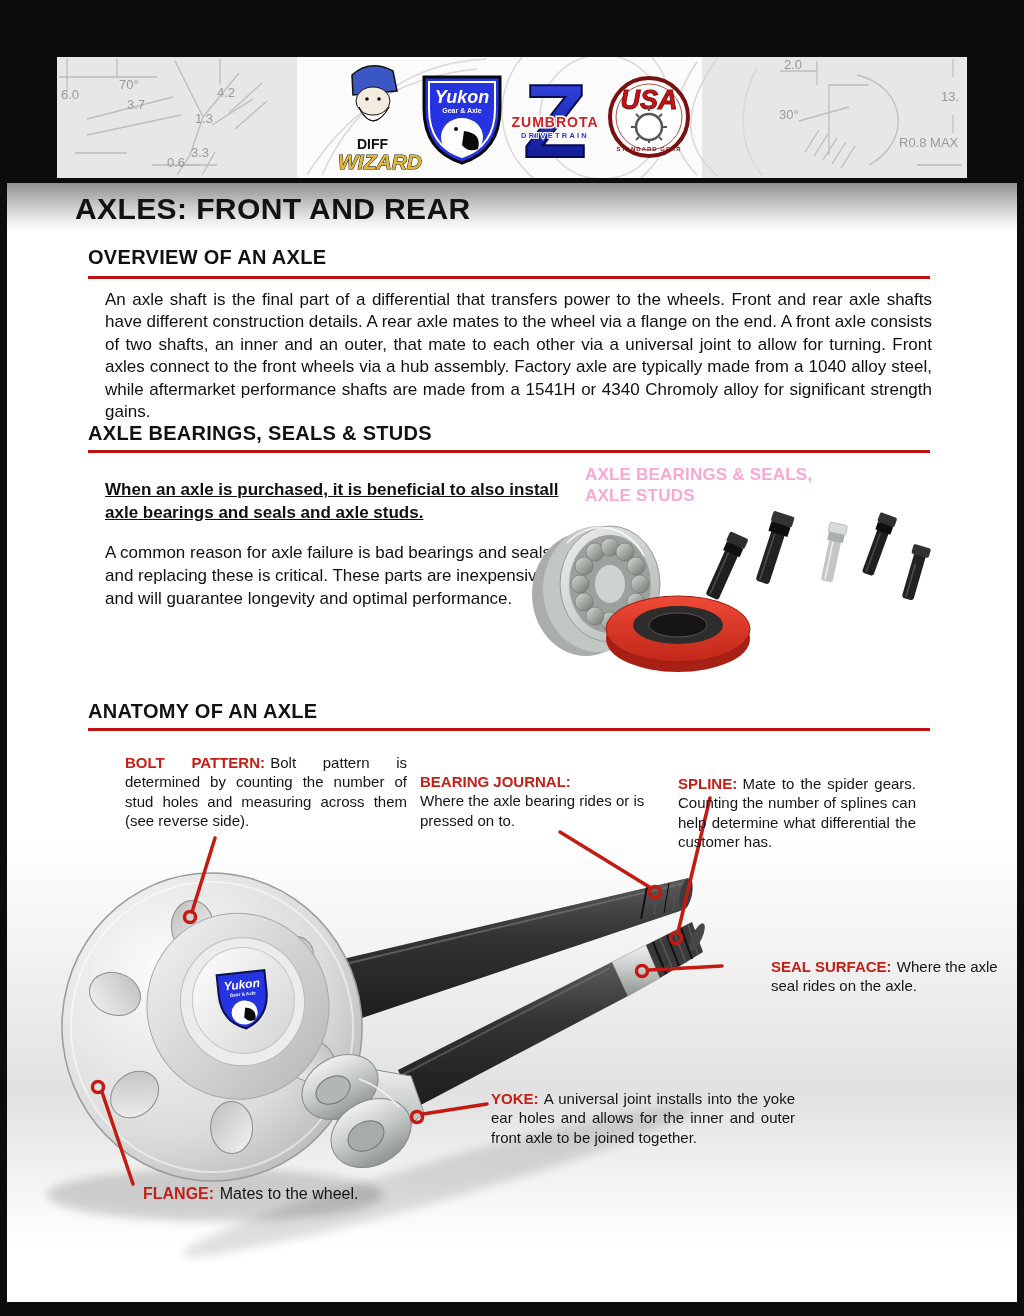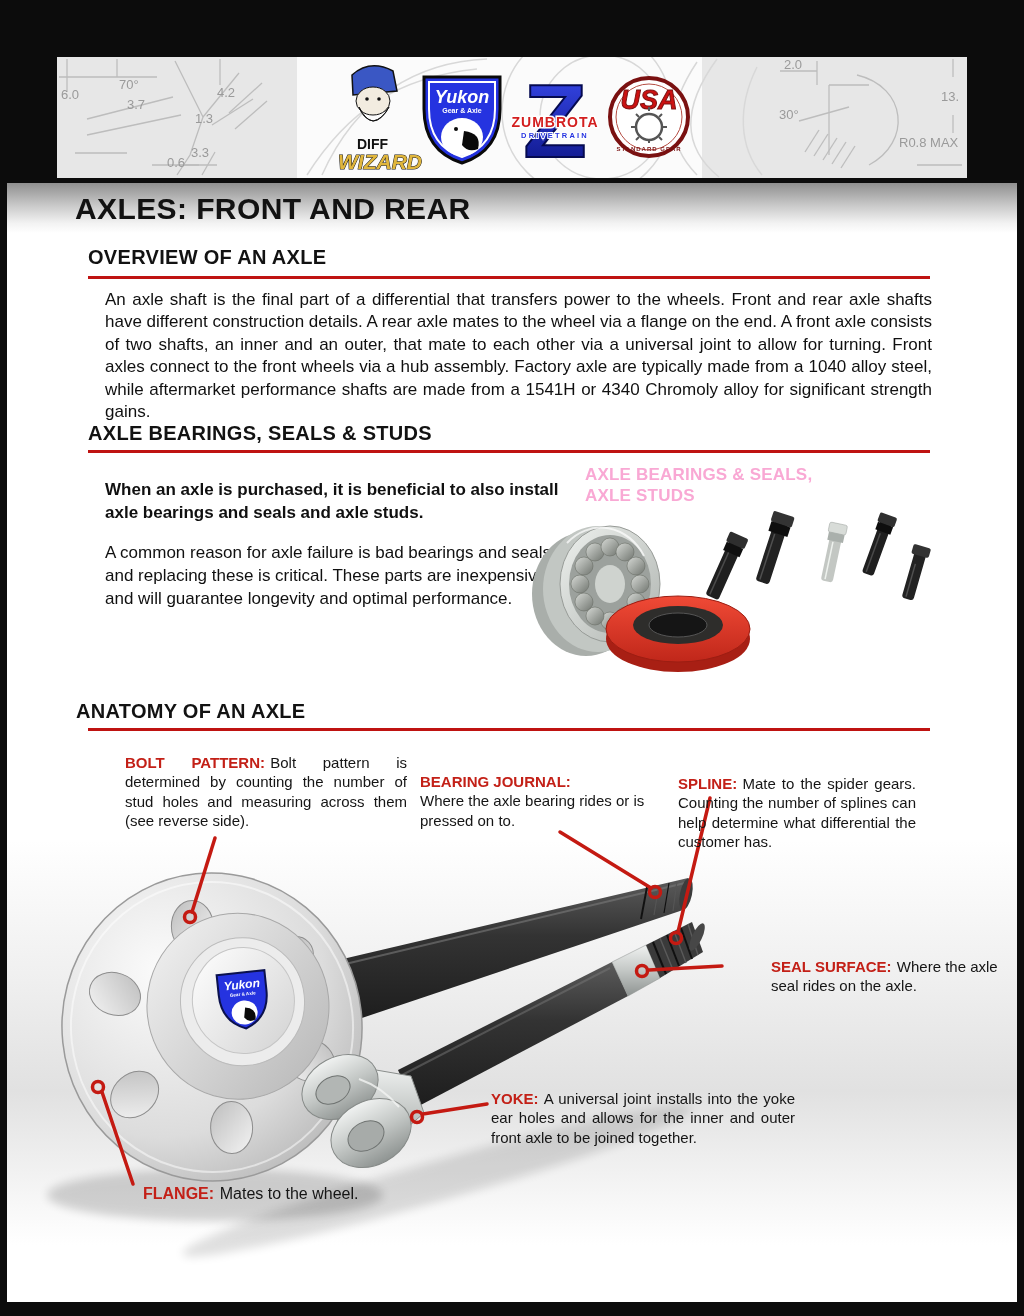--- a/index.html
+++ b/index.html
@@ -6,27 +6,27 @@
   .page{position:relative;width:1024px;height:1316px;background:#0c0c0c;overflow:hidden;
         font-family:"Liberation Sans",sans-serif;margin:0 auto;}
   .paper{position:absolute;left:7px;top:183px;width:1010px;height:1119px;background:#ffffff;}
   .banner{position:absolute;left:57px;top:57px;width:910px;height:121px;}
   .titleband{position:absolute;left:7px;top:183px;width:1010px;height:50px;
              background:linear-gradient(#8f8f8f 0%,#c9c9c9 45%,#f2f2f2 80%,#ffffff 100%);}
   .pagetitle{position:absolute;left:68px;top:9px;font-size:30px;font-weight:bold;color:#121212;letter-spacing:.4px;}
   .h2{position:absolute;font-size:20px;font-weight:bold;color:#121212;letter-spacing:.3px;}
   .h2.ov{left:88px;top:246px;}
   .h2.be{left:88px;top:422px;}
-  .h2.an{left:76px;top:700px;}
+  .h2.an{left:88px;top:700px;}
   .rule{position:absolute;left:88px;width:842px;height:3px;background:#bf1311;}
   .rule.r1{top:276px;} .rule.r2{top:450px;} .rule.r3{top:728px;}
   .bodytext{position:absolute;left:105px;top:289px;width:827px;font-size:17px;line-height:22.4px;
             color:#101010;text-align:justify;}
   .lead{position:absolute;left:105px;top:478px;width:470px;font-size:17px;line-height:23px;
-        font-weight:bold;color:#101010;}
+        font-weight:bold;color:#101010;text-decoration:underline;}
   .btext{position:absolute;left:105px;top:541px;width:468px;font-size:17px;line-height:23px;color:#101010;}
   .figlabel{position:absolute;left:585px;top:464px;font-size:17px;line-height:21px;font-weight:bold;
             color:#f9a8d4;letter-spacing:.2px;}
   .figlabel span{display:block;}
   .bearfig{position:absolute;left:532px;top:508px;width:430px;height:168px;}
   .anatomyfig{position:absolute;left:7px;top:735px;width:1010px;height:567px;}
   .callout{position:absolute;font-size:15px;line-height:19.4px;color:#151515;}
   .callout .term{font-weight:bold;color:#c32017;margin-right:.35em;}
   .callout.just{text-align:justify;}
   .co-bolt{left:125px;top:753px;width:282px;}

